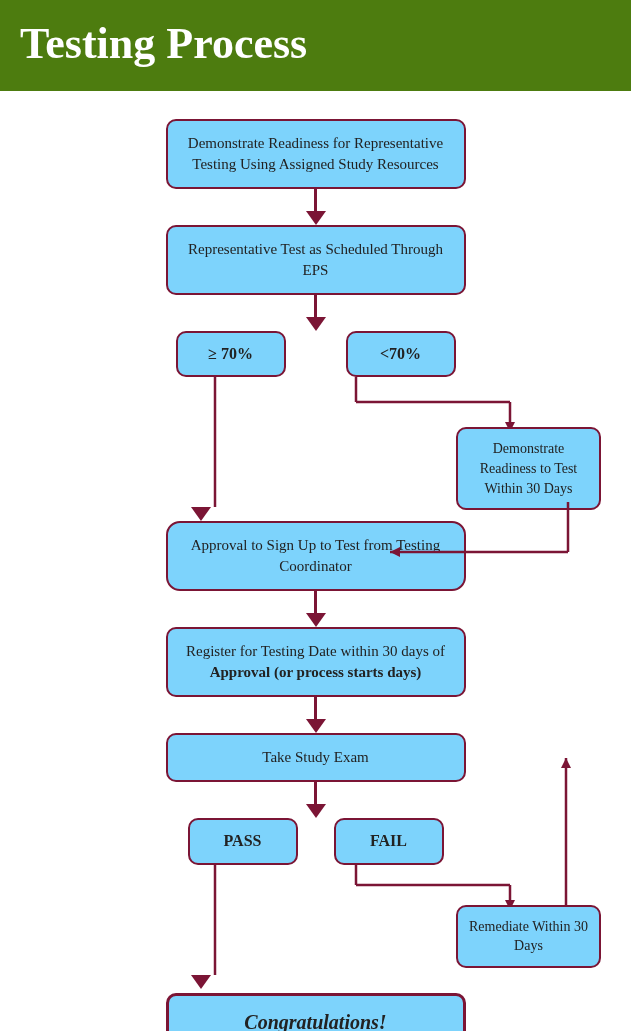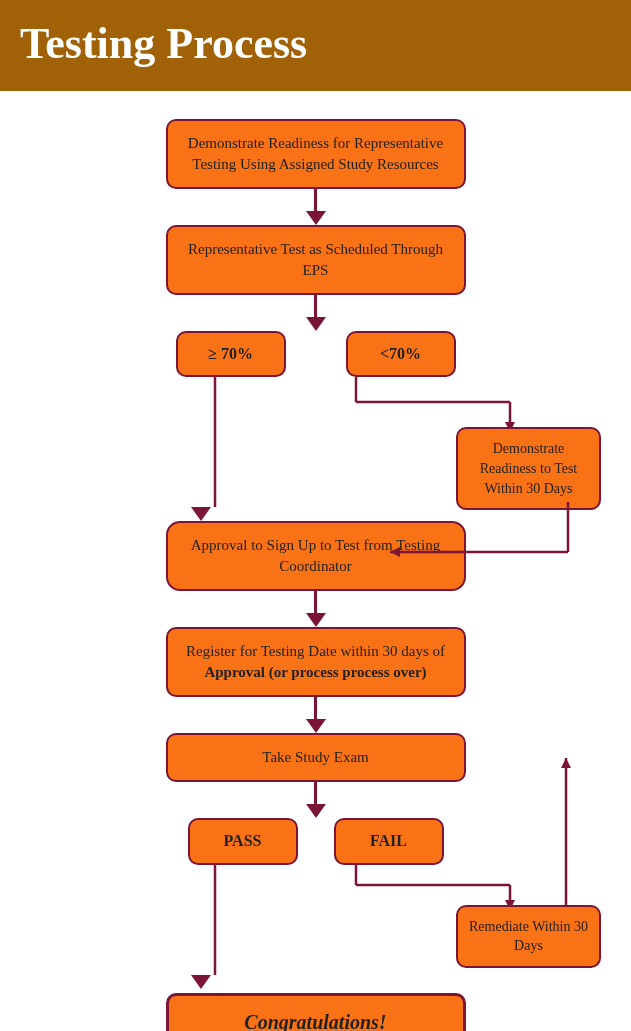--- a/index.html
+++ b/index.html
@@ -4,21 +4,21 @@
   <style>
     * { box-sizing: border-box; margin: 0; padding: 0; }
     body {
       width: 631px;
       min-height: 1031px;
       background: #fff;
       font-family: Georgia, 'Times New Roman', serif;
     }
 
     .header {
-      background-color: #a16207;
+      background-color: #4d7c0f;
       padding: 18px 20px 22px 20px;
       text-align: left;
     }
     .header h1 {
       color: #fff;
       font-size: 44px;
       font-weight: bold;
       font-family: Georgia, serif;
     }
 
@@ -28,21 +28,21 @@
       align-items: center;
       padding: 28px 20px 30px 20px;
       position: relative;
     }
 
     .box {
       border: 2.5px solid #7b1535;
       border-radius: 10px;
       padding: 12px 18px;
       text-align: center;
-      background: #f97316;
+      background: #7dd3fc;
       color: #222;
       font-size: 15px;
       line-height: 1.4;
       position: relative;
     }
 
     .box-wide {
       width: 300px;
     }
 
@@ -171,21 +171,21 @@
     </div>
 
   </div>
 
   <div class="connector">
     <div class="arrow-line" style="height:22px;"></div>
     <div class="arrow-down"></div>
   </div>
 
   <div class="box box-wide">
-    <span>Register for Testing Date within 30 days of </span><span class="bold-text">Approval (or process process over)</span>
+    <span>Register for Testing Date within 30 days of </span><span class="bold-text">Approval (or process starts days)</span>
   </div>
 
   <div class="connector">
     <div class="arrow-line" style="height:22px;"></div>
     <div class="arrow-down"></div>
   </div>
 
   <div style="width:100%; position:relative; display:flex; flex-direction:column; align-items:center;">
     <div class="box box-wide">
       <span>Take Study Exam</span>

